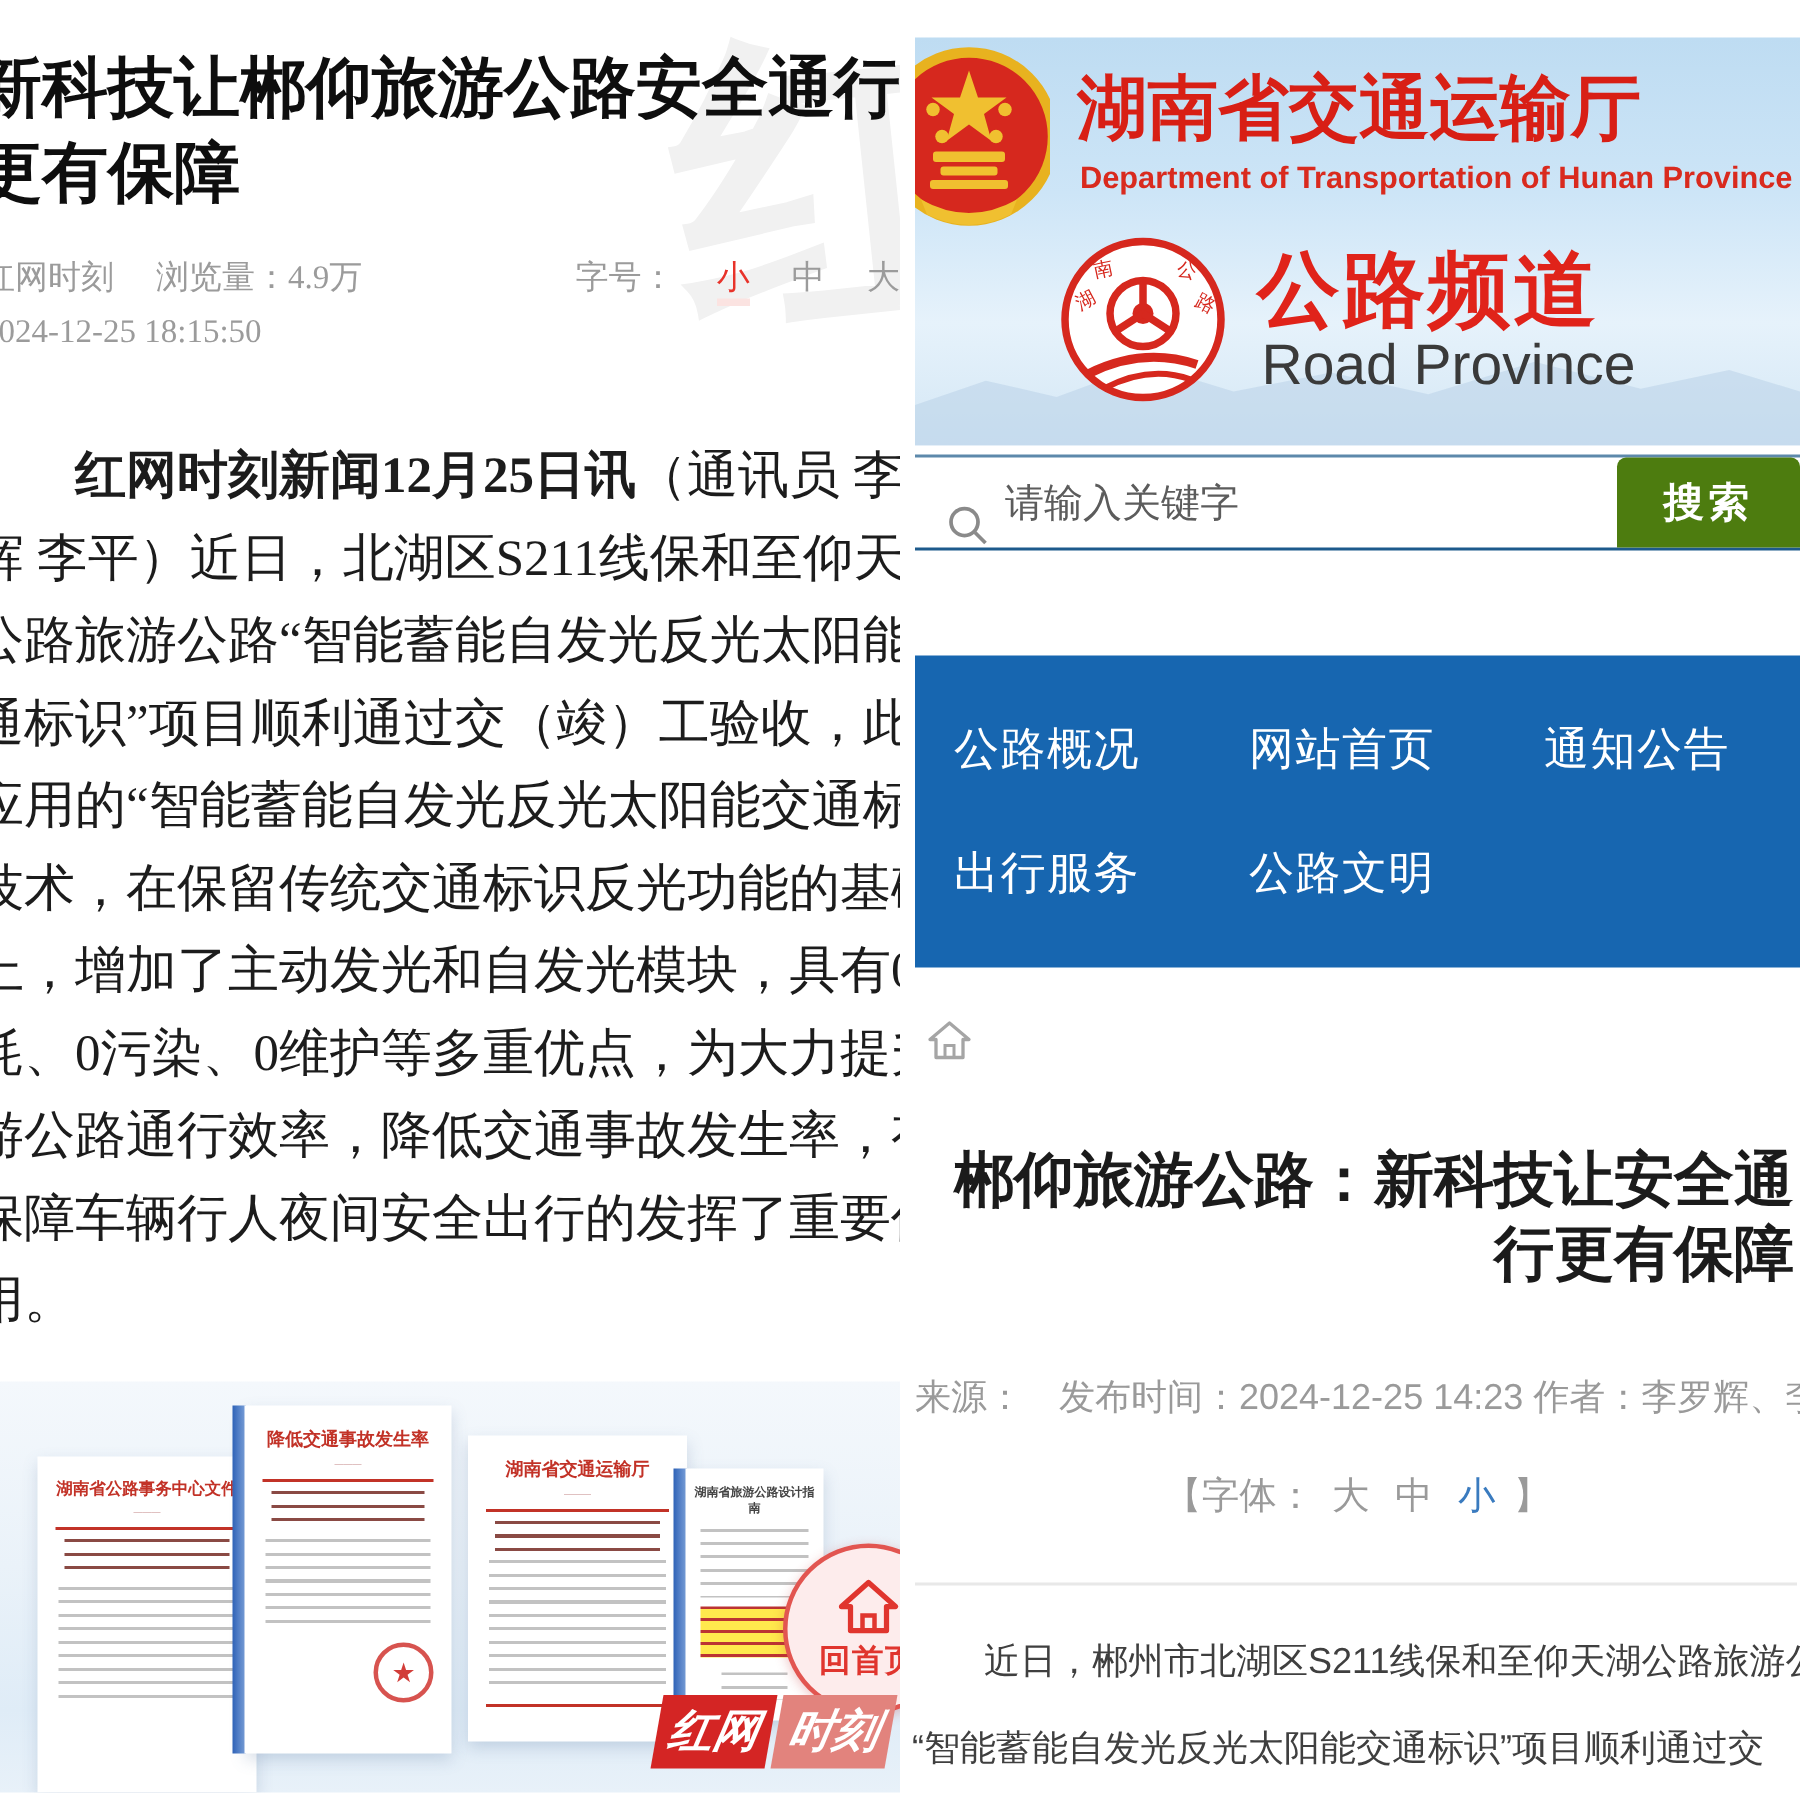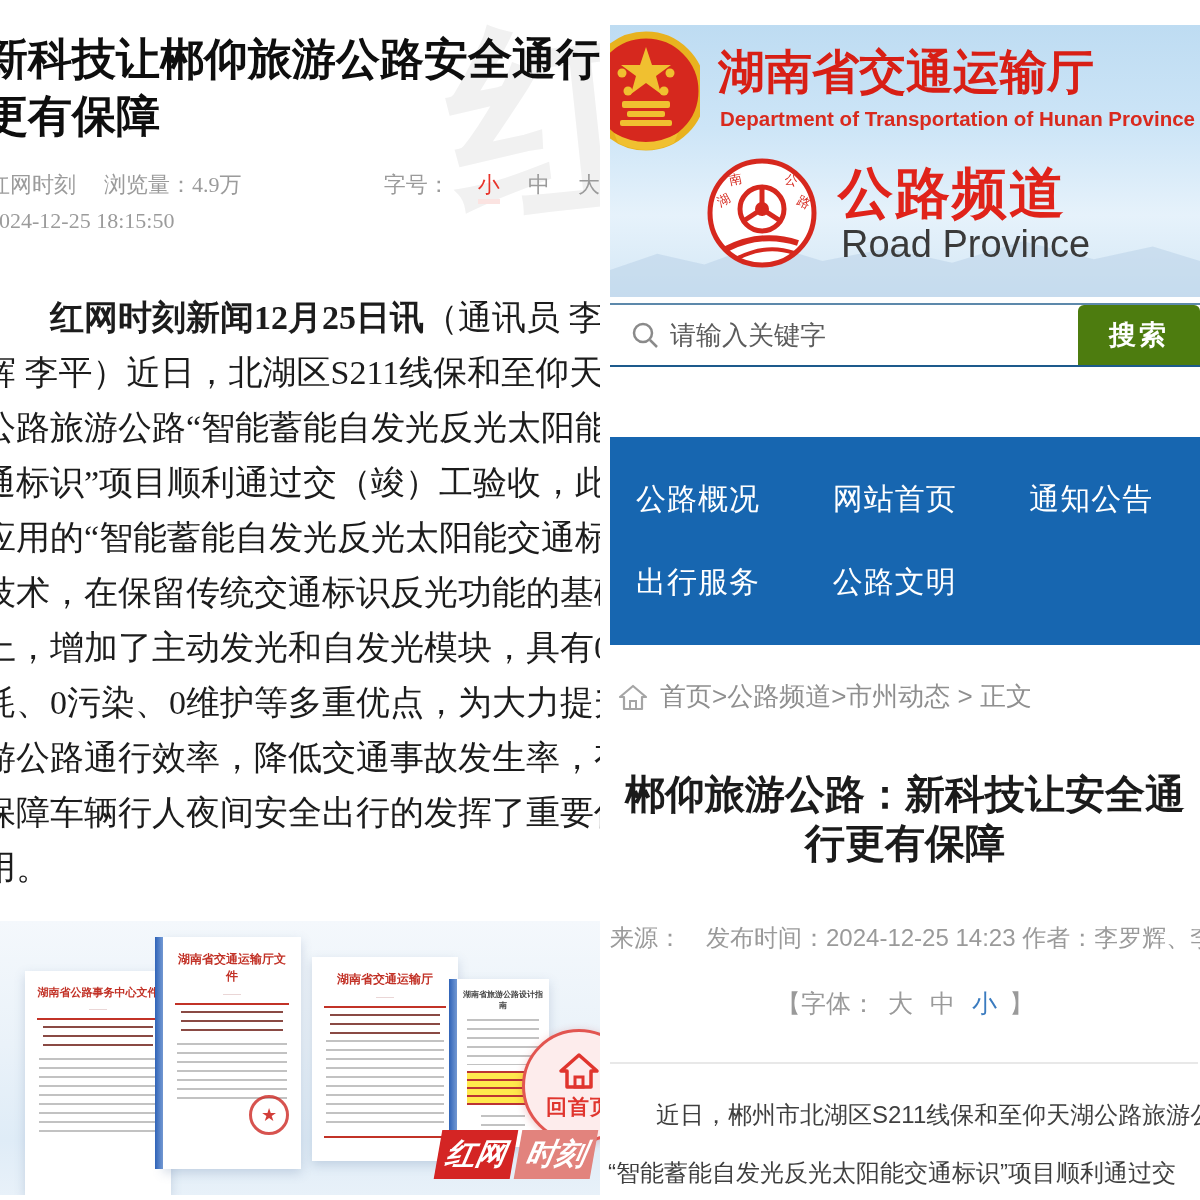--- a/index.html
+++ b/index.html
@@ -67,37 +67,37 @@
                   font-weight:bold; white-space:nowrap; }
   .banner-sub { position:absolute; left:110px; top:82px; color:#d92a1e; font-size:20.5px;
                 font-weight:bold; white-space:nowrap; }
   .channel-logo { position:absolute; left:96px; top:132px; }
   .channel-cn { position:absolute; left:228px; top:132px; color:#e0231a; font-size:55px; font-weight:bold;
                 white-space:nowrap; letter-spacing:2px; }
   .channel-en { position:absolute; left:231px; top:198px; color:#3a3a3a; font-size:38px; white-space:nowrap; }
 
   .search-row { margin-top:6px; display:flex; height:64px; border-top:2px solid #5d89ab;
                 border-bottom:2px solid #1d5a8c; background:#fff; }
-  .search-box { position:relative; flex:1; display:flex; align-items:center; }
+  .search-box { position:relative; flex:1; display:flex; align-items:flex-end; }
   .search-box svg { position:absolute; left:20px; }
   .search-input { width:100%; height:100%; border:none; outline:none; padding-left:60px;
                   font-size:26px; color:#333; background:transparent; }
   .search-input::placeholder { color:#5c5c5c; }
   .search-btn { width:122px; height:100%; background:#4d7c0f; color:#fff; font-size:27px;
                 font-weight:bold; border:none; border-radius:6px 6px 0 0; letter-spacing:3px; }
 
   .main-nav { margin-top:70px; background:#1766b0; padding:21px 0; display:grid;
               grid-template-columns:1fr 1fr 1fr; row-gap:0; }
   .nav-item { height:83px; display:flex; align-items:center; padding-left:26px;
               color:#fff; font-size:30px; letter-spacing:1px; cursor:pointer; }
 
   .breadcrumb { margin:34px 0 0 8px; display:flex; align-items:center; gap:12px;
                 color:#8f8f8f; font-size:26px; }
 
-  .rp-title { margin:56px auto 0; max-width:582px; text-align:center; font-size:40px;
+  .rp-title { margin:56px auto 0; max-width:582px; text-align:right; font-size:40px;
               line-height:49px; font-weight:bold; color:#1b1b1b; }
   .rp-meta { margin-top:54px; text-align:center; color:#9a9a9a; font-size:24px; white-space:nowrap; }
   .rp-fontrow { margin-top:33px; text-align:center; color:#9a9a9a; font-size:25px; }
   .rp-fontrow .fs-opt { margin:0 5px; }
   .rp-fontrow .fs-sel { color:#3a7bbf; }
   .rp-divider { margin-top:42px; height:2px; background:#e8e8e8; width:588px; }
   .rp-body { margin-top:22px; }
   .rbody-line { white-space:nowrap; font-size:24px; line-height:58px; color:#3f3f3f; margin-left:-2px; }
 </style>
 </head>
@@ -141,21 +141,21 @@
         <div class="doc" id="doc1" style="left:25px; top:50px; width:146px; height:224px;">
           <div class="doc-title" style="font-size:11px;">湖南省公路事务中心文件</div>
           <div class="doc-num">―――</div>
           <div class="doc-rule"></div>
           <div class="doc-head"></div>
           <div class="doc-lines" style="height:78px;"></div>
         </div>
 
         <div class="doc-spine" style="left:155px; top:16px; height:232px;"></div>
         <div class="doc" id="doc2" style="left:163px; top:16px; width:138px; height:232px;">
-          <div class="doc-title" style="font-size:12px;">湖南省交通运输厅文件</div>
+          <div class="doc-title" style="font-size:12px;">降低交通事故发生率</div>
           <div class="doc-num">―――</div>
           <div class="doc-rule"></div>
           <div class="doc-head"></div>
           <div class="doc-lines" style="height:56px;"></div>
           <div class="doc-seal" style="right:12px; bottom:34px;">★</div>
         </div>
 
         <div class="doc" id="doc3" style="left:312px; top:36px; width:146px; height:204px;">
           <div class="doc-title" style="font-size:12px;">湖南省交通运输厅</div>
           <div class="doc-num">―――</div>
@@ -248,21 +248,20 @@
           <div class="nav-item">通知公告</div>
           <div class="nav-item">出行服务</div>
           <div class="nav-item">公路文明</div>
         </nav>
 
       <div class="breadcrumb">
         <svg width="30" height="28" viewBox="0 0 30 28">
           <path d="M15 3 L28 14 L24 14 L24 26 L6 26 L6 14 L2 14 Z" fill="none" stroke="#a5a5a5" stroke-width="2.2" stroke-linejoin="round"></path>
           <rect x="12" y="18" width="6" height="8" fill="none" stroke="#a5a5a5" stroke-width="2"></rect>
         </svg>
-        <span>首页&gt;公路频道&gt;市州动态 &gt; 正文</span>
       </div>
 
       <h2 class="rp-title">郴仰旅游公路：新科技让安全通行更有保障</h2>
 
       <div class="rp-meta">来源：　发布时间：2024-12-25 14:23 作者：李罗辉、李平</div>
 
       <div class="rp-fontrow">
         <span>【字体：</span>
         <span class="fs-opt">大</span>
         <span class="fs-opt">中</span>

